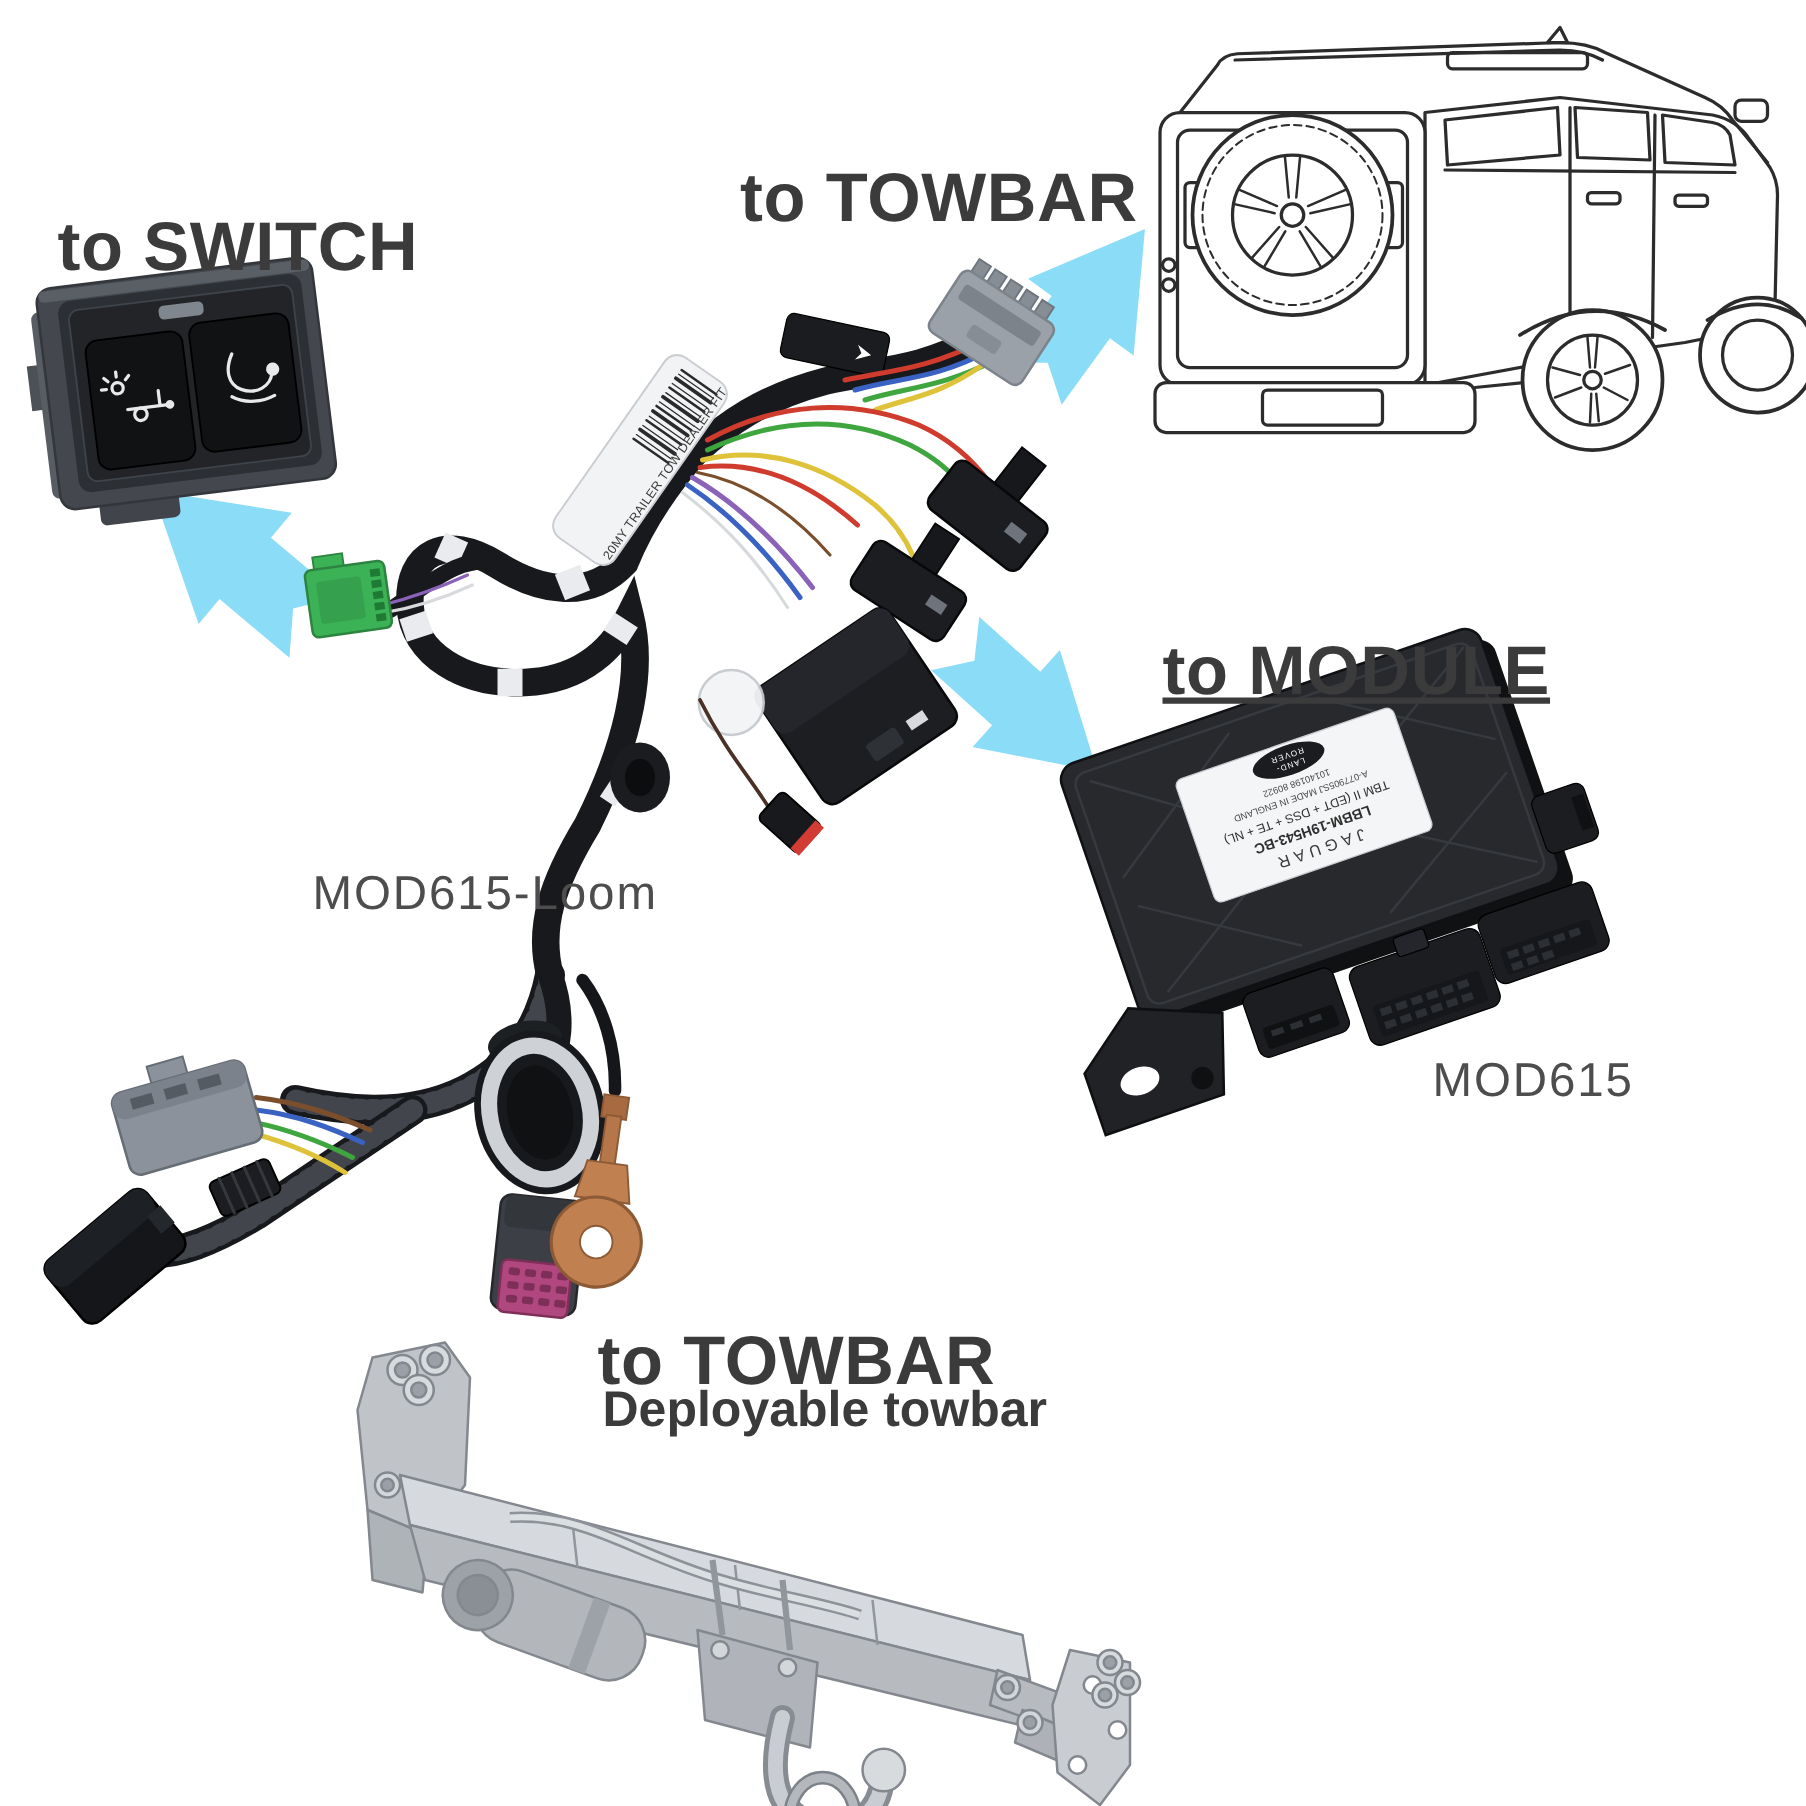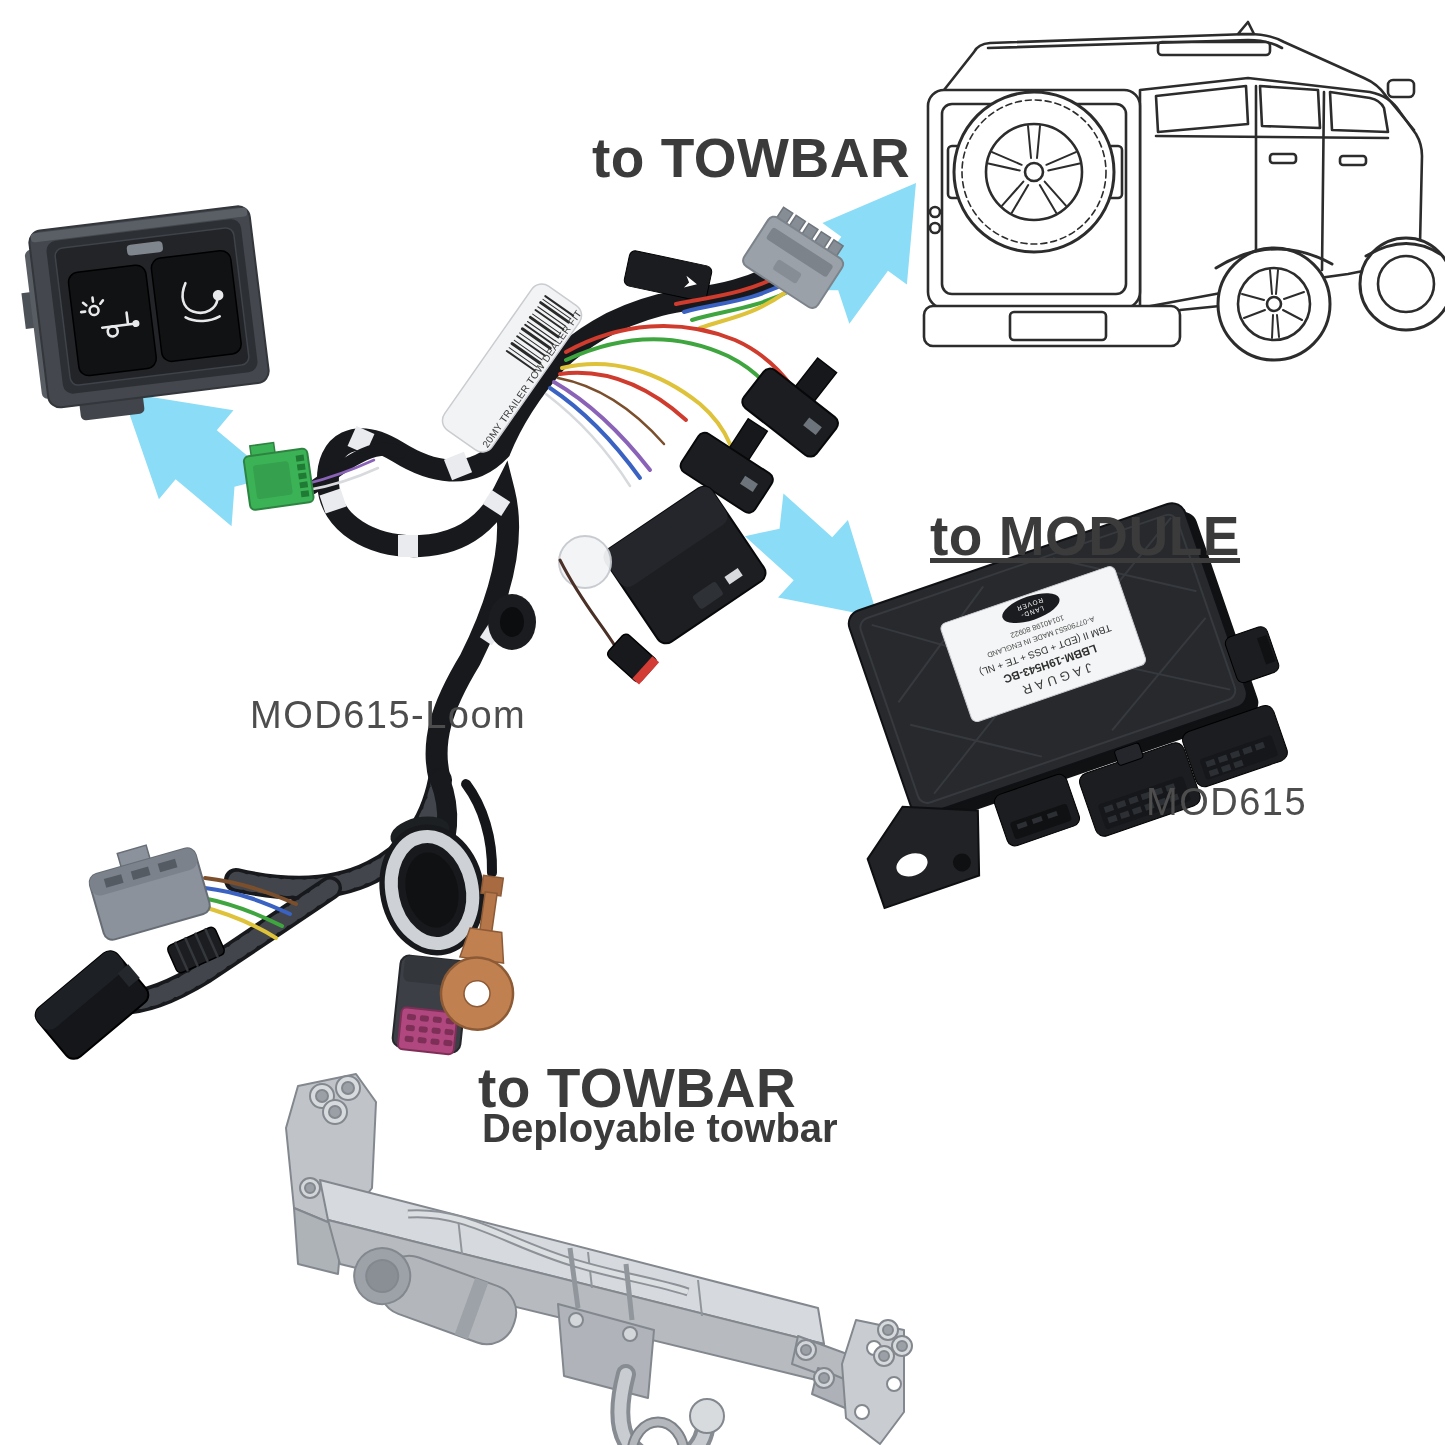--- a/index.html
+++ b/index.html
@@ -441,20 +441,21 @@
     </g>
 
     <g stroke="#e8e9ea" stroke-width="2.6" fill="none" stroke-linecap="round">
       <path d="M 150 70 C 143 82 144 94 154 99 C 166 105 178 99 180 89"></path>
       <circle cx="181" cy="86" r="4" fill="#e8e9ea"></circle>
       <path d="M 146 104 C 156 111 170 111 180 107"></path>
     </g>
   </g>
 </svg>
 
+<div class="h1" style="left:46px;top:165px;">to SWITCH</div>
 <div class="h1" style="left:592px;top:126px;">to TOWBAR</div>
 <div class="h1" style="left:930px;top:504px;text-decoration:underline;">to MODULE</div>
 <div class="h1" style="left:478px;top:1056px;">to TOWBAR</div>
 <div class="sub" style="left:482px;top:1106px;">Deployable towbar</div>
 <div class="part" style="left:250px;top:694px;">MOD615-Loom</div>
-<div class="part" style="left:1146px;top:781px;">MOD615</div>
+<div class="part" style="left:1146px;top:844px;">MOD615</div>
 
 </div>
 
 </body></html>

